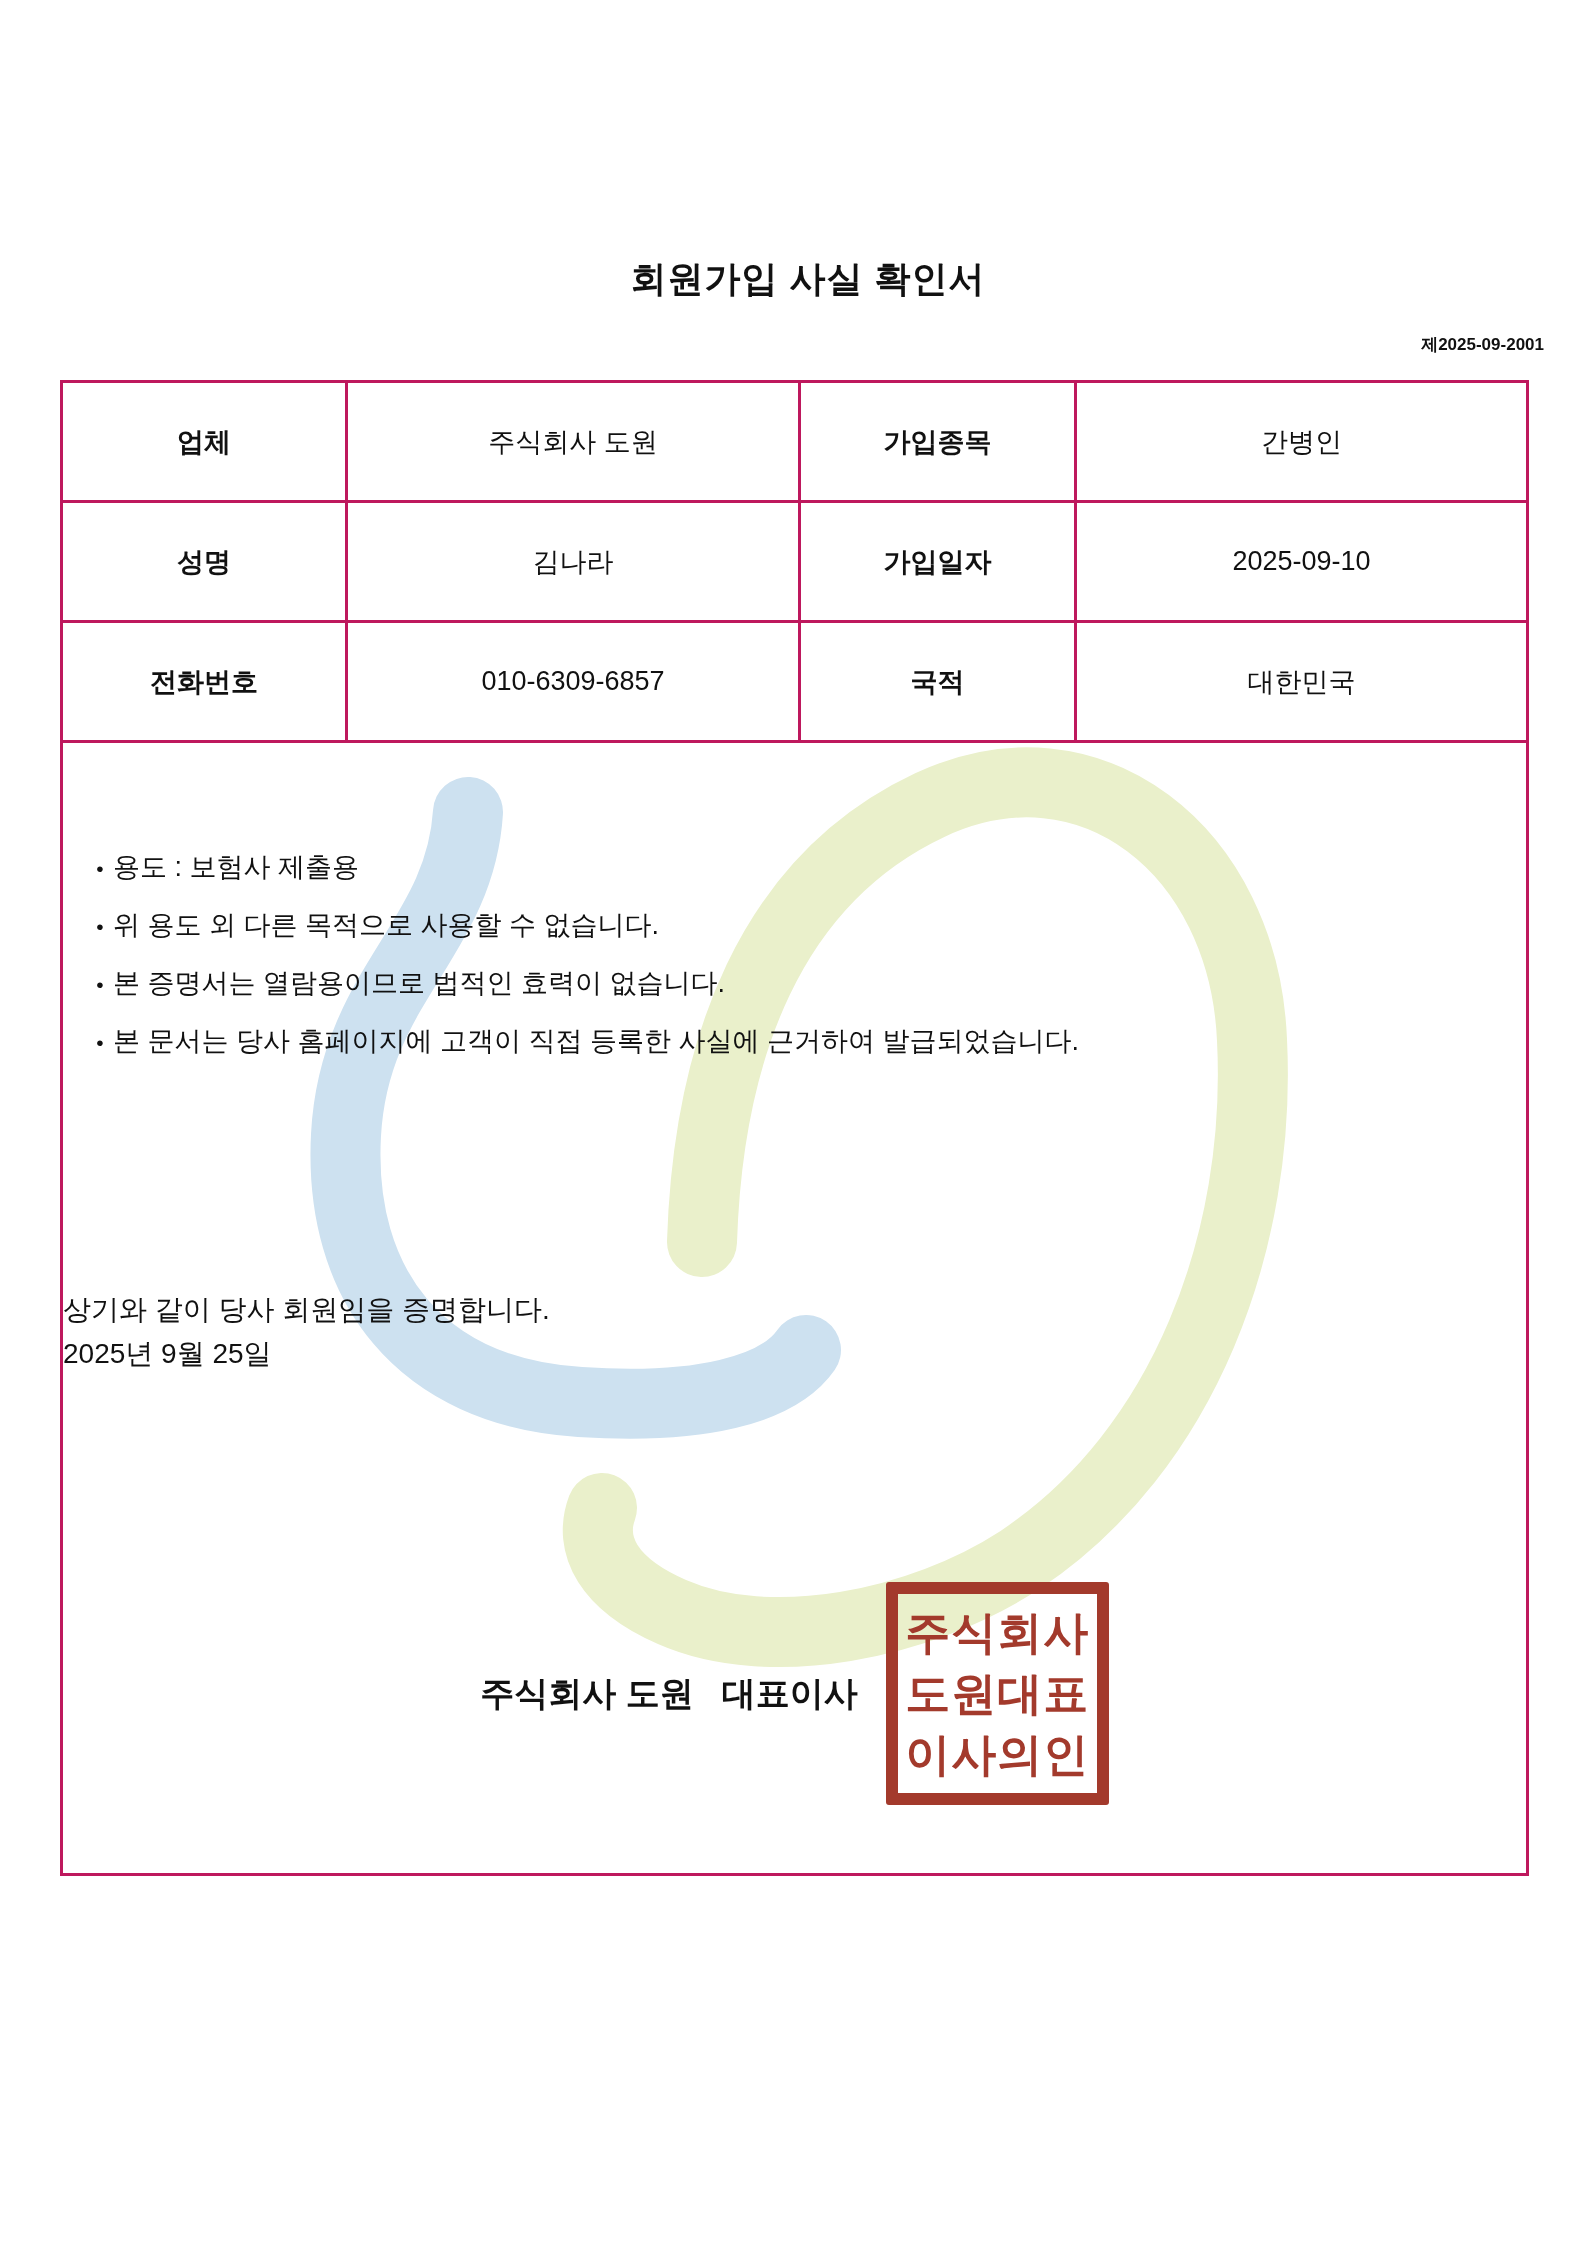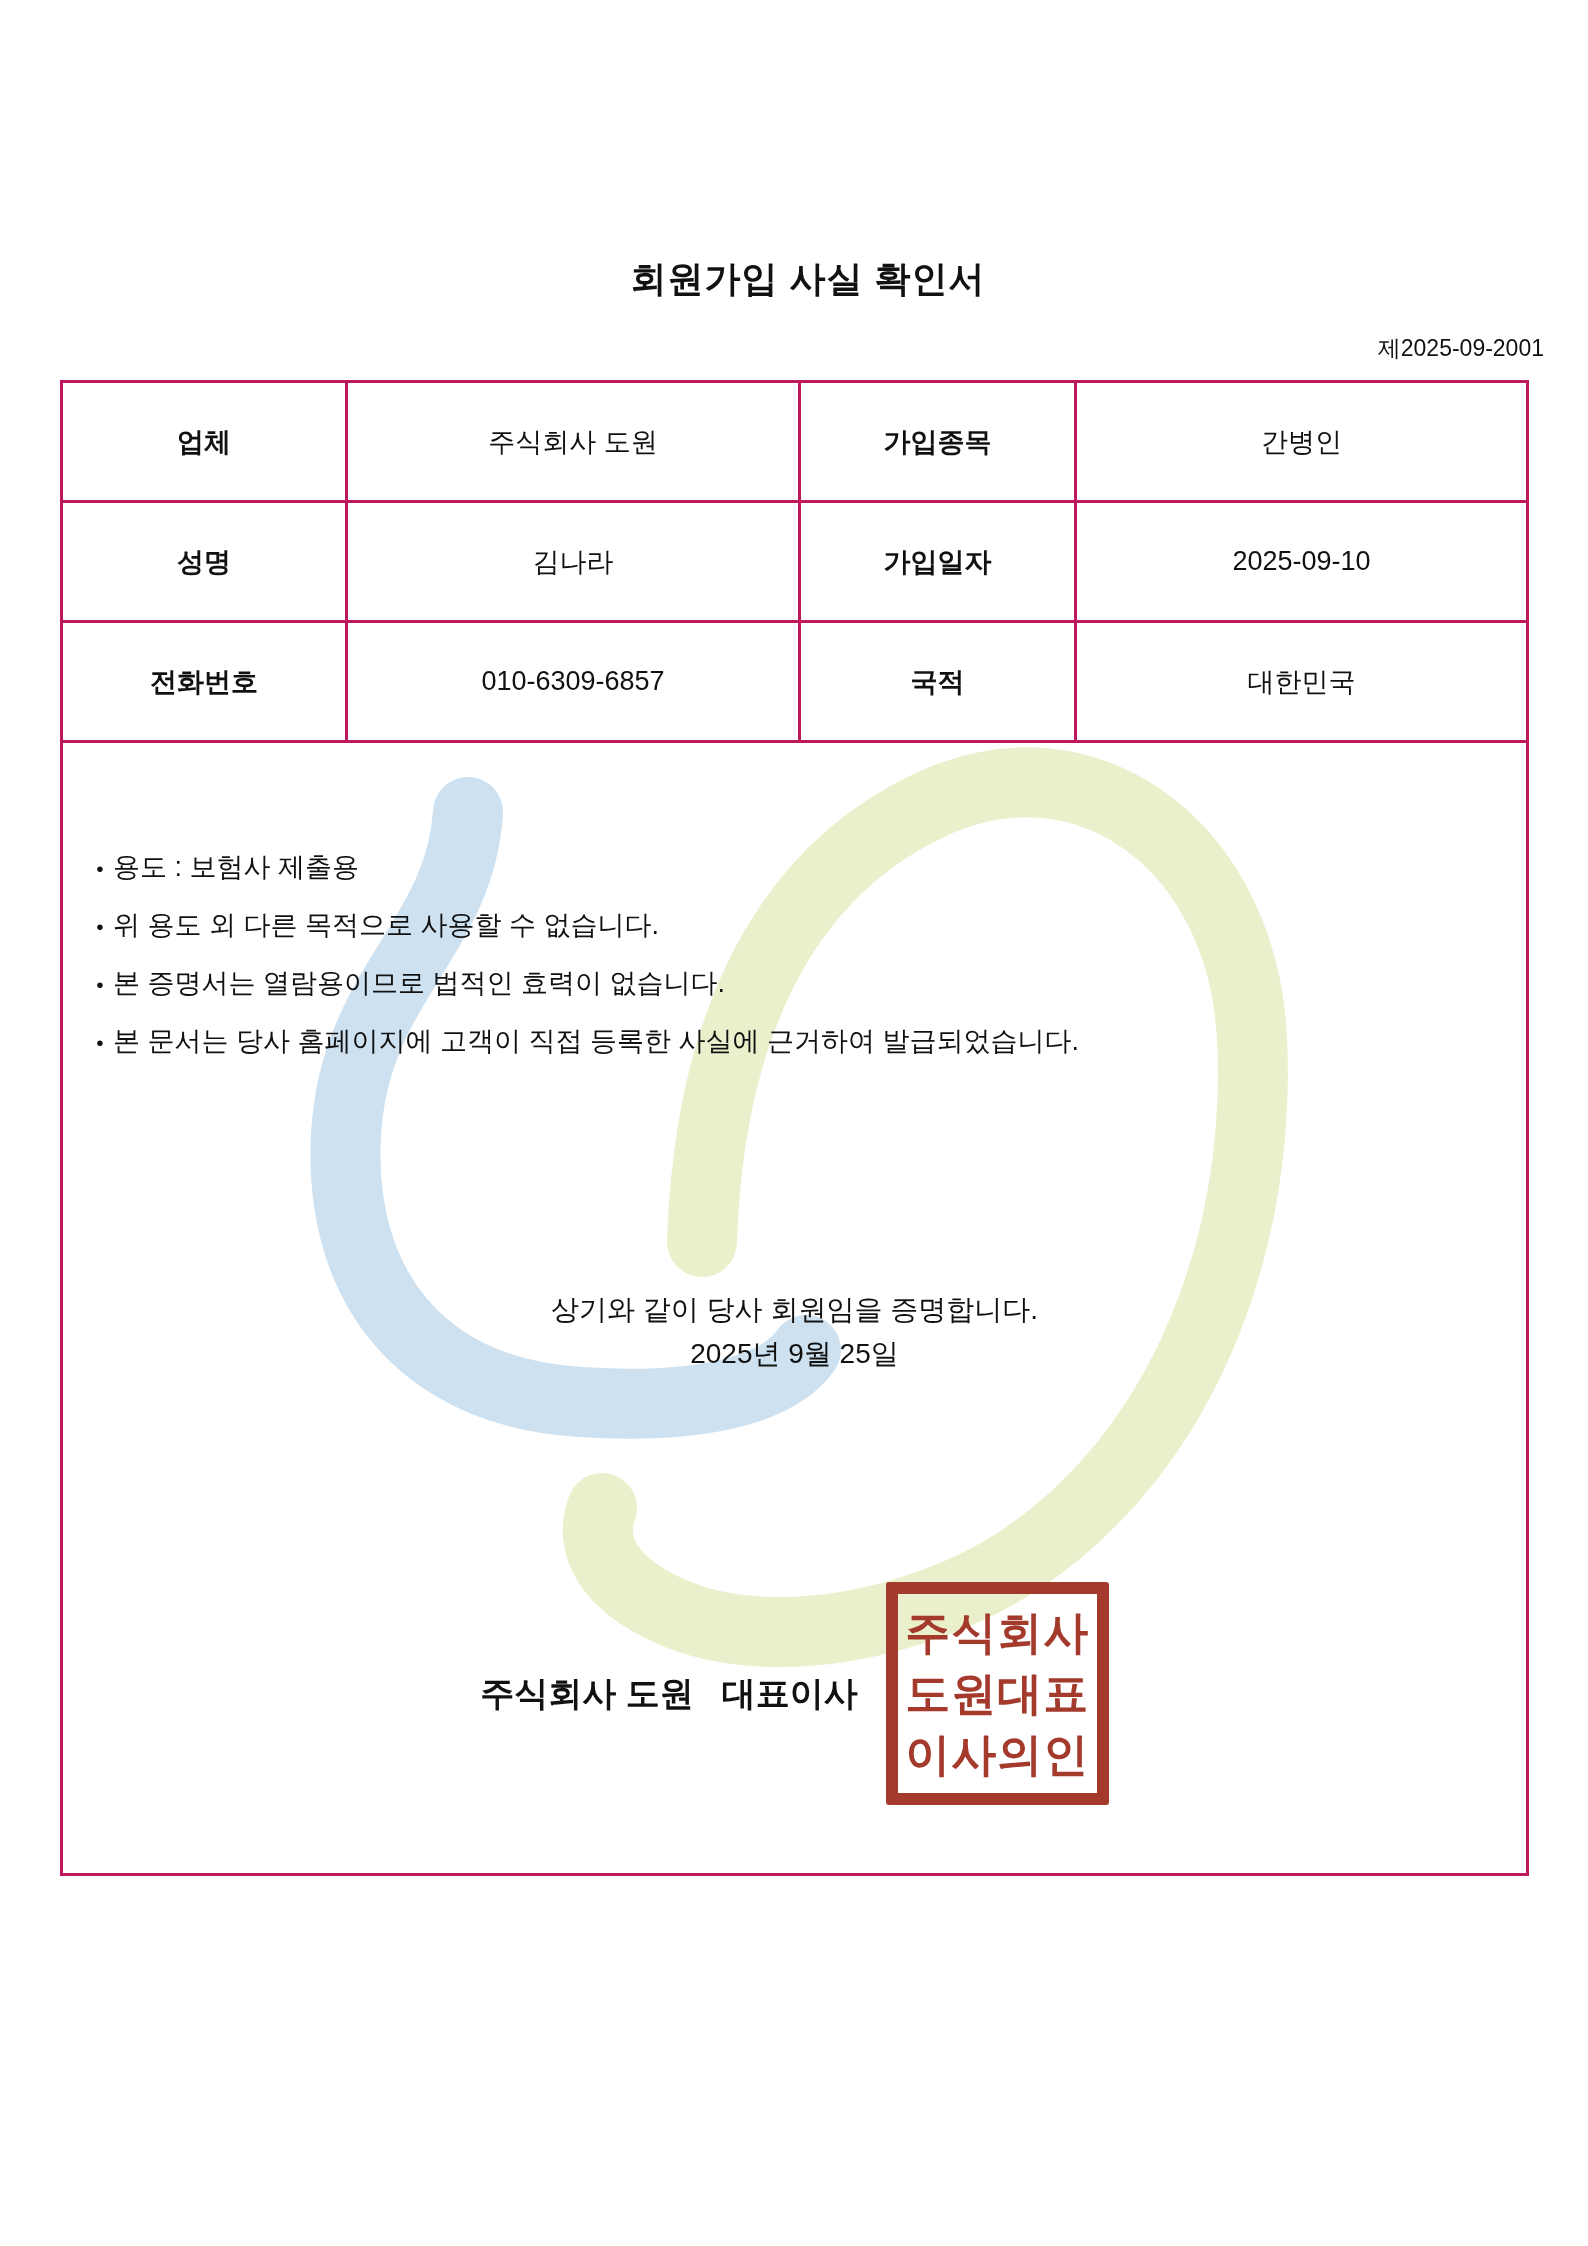--- a/index.html
+++ b/index.html
@@ -13,21 +13,21 @@
   }
   
   .watermark{position:absolute;left:0;top:0;width:1588px;height:2246px;z-index:0;}
   
   .doc-title{
     position:absolute;top:255px;left:14px;width:100%;
     text-align:center;font-size:36px;font-weight:700;letter-spacing:1px;z-index:2;
   }
   .doc-number{
     position:absolute;top:333px;right:44px;
-    font-size:23px;font-weight:400;z-index:2;
+    font-size:17px;font-weight:700;z-index:2;
   }
   
   table.cert{
     position:absolute;left:60px;top:380px;z-index:1;
     width:1466px;border-collapse:collapse;table-layout:fixed;
     background:transparent;
   }
   table.cert td{
     border:3px solid #be185d;
     vertical-align:middle;text-align:center;
@@ -40,21 +40,21 @@
   td.bigcell{
     height:1130px;position:relative;vertical-align:top;text-align:left;
   }
   
   .notes{position:absolute;left:24px;top:96px;right:24px;}
   .note-line{display:flex;align-items:baseline;font-size:27px;line-height:57px;}
   .note-dot{width:26px;text-align:center;font-size:21px;flex:0 0 26px;}
   
   .statement-block{
     position:absolute;left:0;right:0;top:545px;
-    text-align:center;font-size:28px;line-height:44px;
+    text-align:left;font-size:28px;line-height:44px;
   }
   
   .footer{
     position:absolute;left:0;right:0;top:838px;height:225px;
     display:flex;justify-content:center;align-items:center;z-index:2;
   }
   .footer-text{font-size:34px;font-weight:700;white-space:nowrap;}
   .footer-text .ceo{margin-left:28px;margin-top:12px;}
   .seal{
     margin-left:28px;

